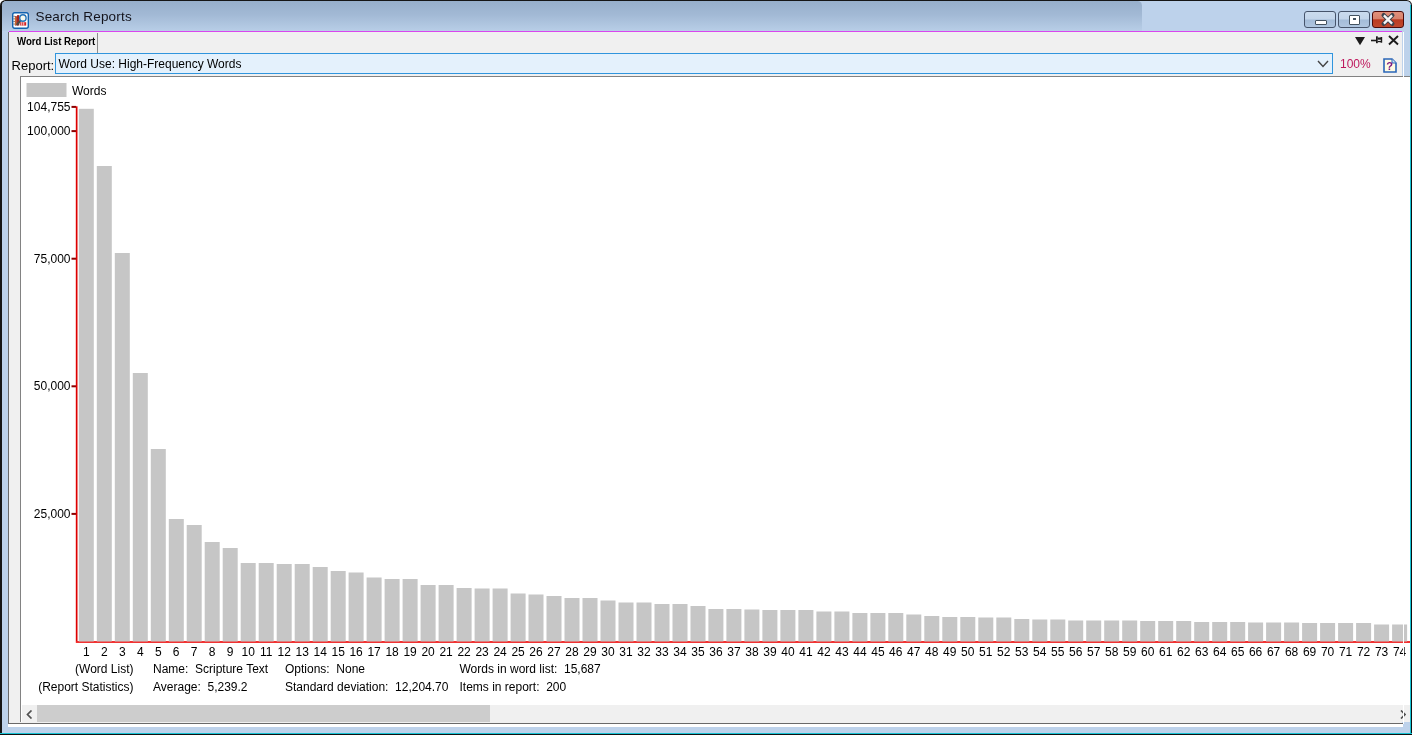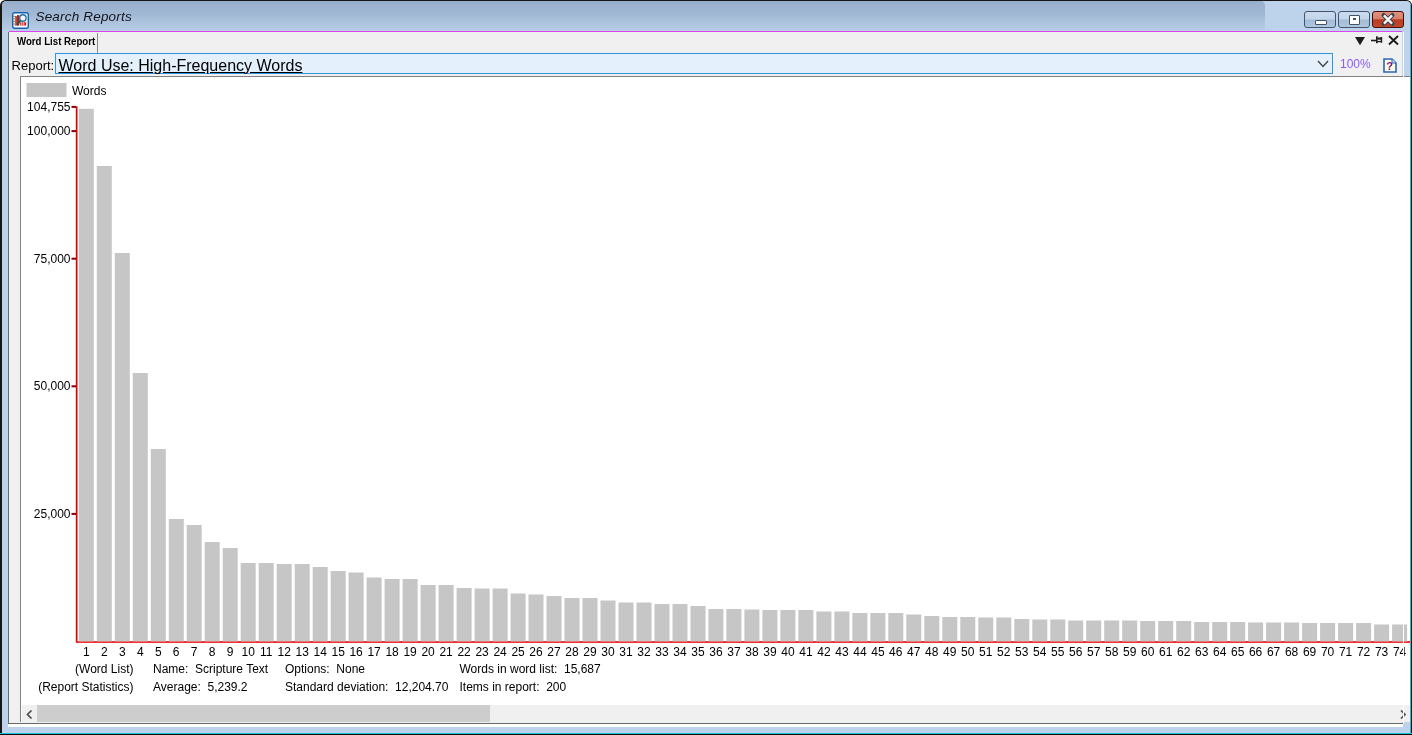--- a/index.html
+++ b/index.html
@@ -1,20 +1,20 @@
 <!DOCTYPE html>
 <html><head><meta charset="utf-8"><style>
 html,body{margin:0;padding:0;width:1412px;height:735px;overflow:hidden;}
 body{font-family:"Liberation Sans",sans-serif;background:#fff;position:relative;}
 #win{position:absolute;left:0;top:0;width:1412px;height:735px;
  background:#161616;border-radius:5.5px 5.5px 0 0;}
 #frame{position:absolute;left:1.5px;top:1.2px;width:1409px;height:732.3px;
  border-radius:4.5px 4.5px 0 0;background:#bdd2eb;}
-#titlebar{position:absolute;left:1.5px;top:1.2px;width:1263px;height:30.3px;
- border-radius:4.5px 4.5px 0 0;background:linear-gradient(180deg,#97afcb 0%,#a2b9d5 45%,#b8cee7 100%);font-style:italic;}
+#titlebar{position:absolute;left:1.5px;top:1.2px;width:1140px;height:30.3px;
+ border-radius:4.5px 4.5px 0 0;background:linear-gradient(180deg,#97afcb 0%,#a2b9d5 45%,#b8cee7 100%);}
 #titletext{position:absolute;left:34px;top:8px;font-size:13.5px;letter-spacing:0.18px;color:#14141c;}
 
 .wbtn{position:absolute;top:10px;height:17px;border-radius:3px;box-sizing:border-box;}
 #btnmin{left:1302px;width:32px;border:1px solid #46546b;
  background:linear-gradient(180deg,#cadbee 0%,#c3d5ea 48%,#a3bcd8 52%,#b0c6e0 100%);}
 #btnmax{left:1336px;width:32px;border:1px solid #46546b;
  background:linear-gradient(180deg,#cadbee 0%,#c3d5ea 48%,#a3bcd8 52%,#b0c6e0 100%);}
 #btncls{left:1370px;width:32px;border:1px solid #4b0a0a;
  background:linear-gradient(180deg,#e0907c 0%,#d8826d 45%,#bb3b22 52%,#c0492e 100%);}
 #minglyph{position:absolute;left:10px;top:8px;width:10px;height:3px;background:#fdfdfd;
@@ -23,22 +23,22 @@
  border:1px solid #43525f;border-radius:1px;}
 #maxglyph2{position:absolute;left:3px;top:2px;width:3px;height:2px;background:#43525f;}
 
 #content{position:absolute;left:9px;top:31.2px;width:1393px;height:692.8px;
  background:#f0f0f0;border-top:1px solid #d946ef;box-sizing:border-box;}
 #tabsep{position:absolute;left:87.5px;top:0.5px;width:1px;height:20px;background:#8c8c8c;}
 #tabtext{position:absolute;left:8px;top:3px;font-size:11.5px;font-weight:bold;color:#000;transform:scaleX(0.84);transform-origin:0 0;}
 #reportlbl{position:absolute;left:2.6px;top:26px;font-size:13px;color:#000;}
 #combo{position:absolute;left:45.5px;top:20.6px;width:1276px;height:19.5px;
  background:#e4f1fc;border:1px solid #3095dd;}
-#combotext{position:absolute;left:3px;top:3px;font-size:16px;color:#000;text-decoration:underline;}
-#pct{position:absolute;left:1331px;top:25px;font-size:12px;color:#8b5cf6;}
+#combotext{position:absolute;left:3px;top:3px;font-size:12px;color:#000;}
+#pct{position:absolute;left:1331px;top:25px;font-size:12px;color:#be185d;}
 
 #panel{position:absolute;left:11px;top:43.5px;width:1392.3px;height:646.5px;
  background:#fff;border:1px solid #828282;border-right-color:#d9d9d9;border-bottom:none;box-sizing:border-box;}
 #chart text{font-size:12px;fill:#000;}
 #chart .bars rect{fill:#c6c6c6;}
 
 #sbar{position:absolute;left:0.5px;top:628.5px;width:1388.6px;height:17px;background:#f0f0f0;}
 #sthumb{position:absolute;left:15.5px;top:0;width:453px;height:17px;background:#cdcdcd;}
 .sarr{position:absolute;top:2px;font-size:13px;color:#4d4d4d;font-weight:bold;}
 </style></head>

